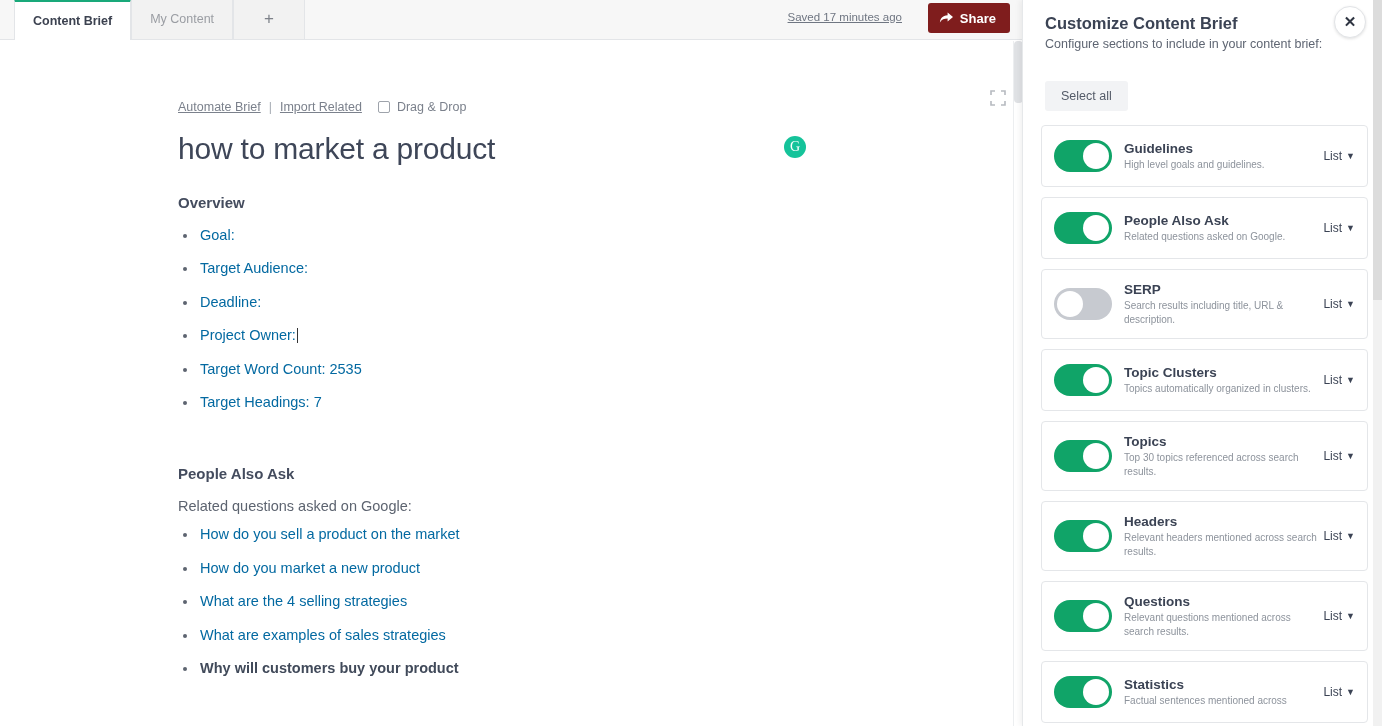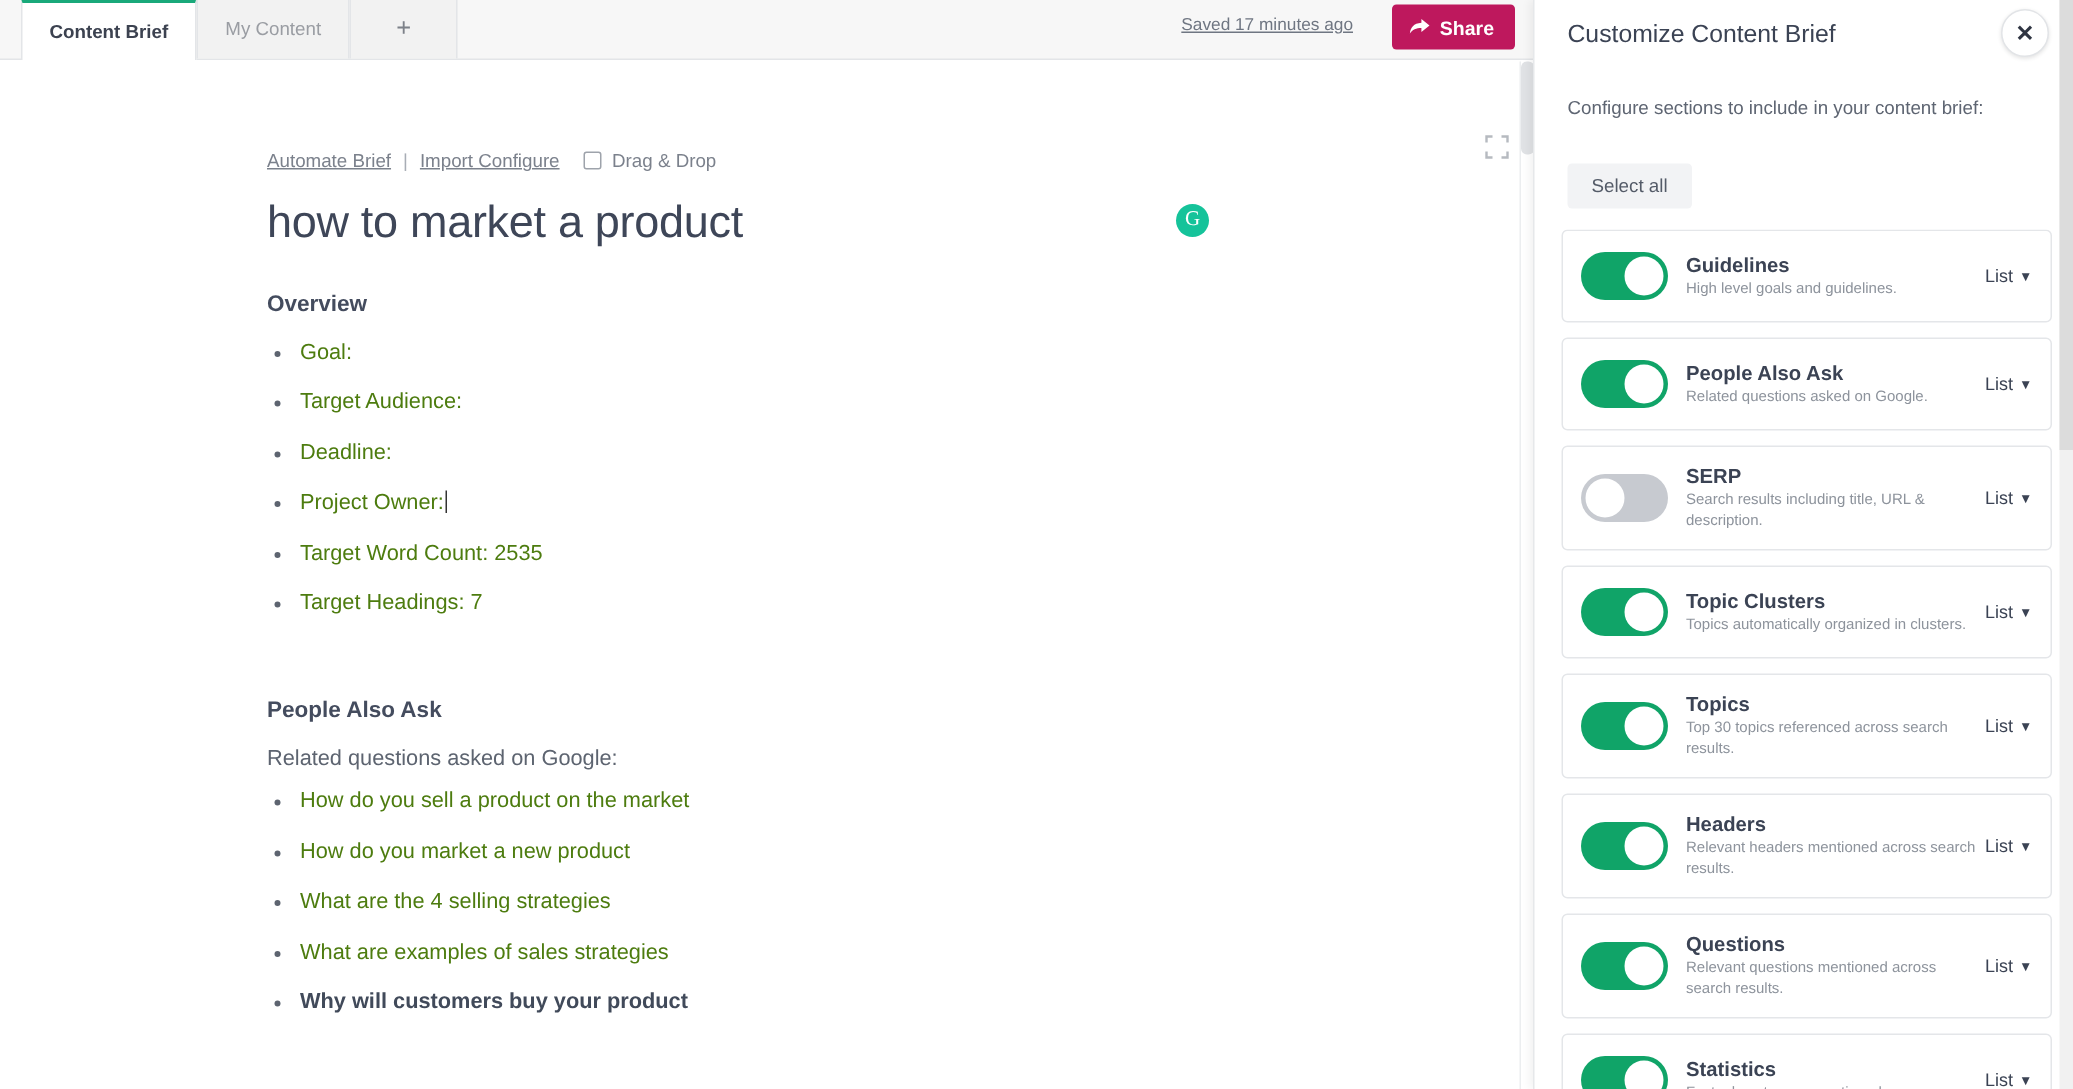--- a/index.html
+++ b/index.html
@@ -58,21 +58,21 @@
     right: 120px; top: 11px;
     font-size: 11.5px;
     color: #6f7682;
     text-decoration: underline;
     cursor: pointer;
   }
   .share-btn {
     position: absolute;
     right: 12px; top: 3px;
     height: 30px;
-    background: #be185d;
+    background: #7f1d1d;
     color: #fff;
     border: none; border-radius: 3px;
     padding: 0 14px 0 11px;
     font-size: 13px; font-weight: bold;
     font-family: "Liberation Sans", sans-serif;
     display: flex; align-items: center; gap: 6px;
     cursor: pointer;
   }
   .share-btn svg { flex: none; }
 
@@ -137,21 +137,21 @@
 
   p.sec-intro {
     font-size: 14.5px; color: #5d6470;
     margin-bottom: 12px;
   }
 
   ul.doc-list { list-style: none; }
   ul.doc-list li {
     position: relative;
     font-size: 14.5px;
-    color: #4d7c0f;
+    color: #0369a1;
     padding-left: 22px;
     margin-bottom: 16px;
     line-height: 1.2;
   }
   ul.doc-list li::before {
     content: "";
     position: absolute; left: 5px; top: 7px;
     width: 4px; height: 4px; border-radius: 50%;
     background: #5d6470;
   }
@@ -185,22 +185,22 @@
     position: relative;
     width: 360px;
     height: 726px;
     background: #ffffff;
     border-left: 1px solid #e6e8ea;
     box-shadow: -2px 0 6px rgba(0,0,0,0.06);
     overflow: hidden;
   }
   .panel-head { padding: 14px 22px 0 22px; }
   .panel-title {
-    font-size: 16.5px; font-weight: normal; color: #3b4354;
-    margin-bottom: 32px;
+    font-size: 16.5px; font-weight: bold; color: #3b4354;
+    margin-bottom: 4px;
   }
   .panel-sub { font-size: 12.5px; color: #5e6572; margin-bottom: 14px; }
   .select-all {
     background: #f2f3f5;
     border: none;
     border-radius: 3px;
     font-size: 12.5px;
     color: #545b68;
     font-family: "Liberation Sans", sans-serif;
     padding: 8px 16px;
@@ -315,21 +315,21 @@
           <svg width="16" height="16" viewBox="0 0 16 16">
             <path d="M1 5 V1 H5 M11 1 H15 V5 M15 11 V15 H11 M5 15 H1 V11" fill="none" stroke="#b6bac0" stroke-width="1.6"></path>
           </svg>
         </div>
 
         <div class="doc-body">
 
           <div class="doc-toolbar">
             <a>Automate Brief</a>
             <span class="sep">|</span>
-            <a>Import Configure</a>
+            <a>Import Related</a>
             <span class="dd-wrap">
               <span class="dd-box"></span>
               <span>Drag &amp; Drop</span>
             </span>
           </div>
 
           <h1 class="doc-title">how to market a product</h1>
 
           <h2 class="sec-title">Overview</h2>
           <ul class="doc-list">

